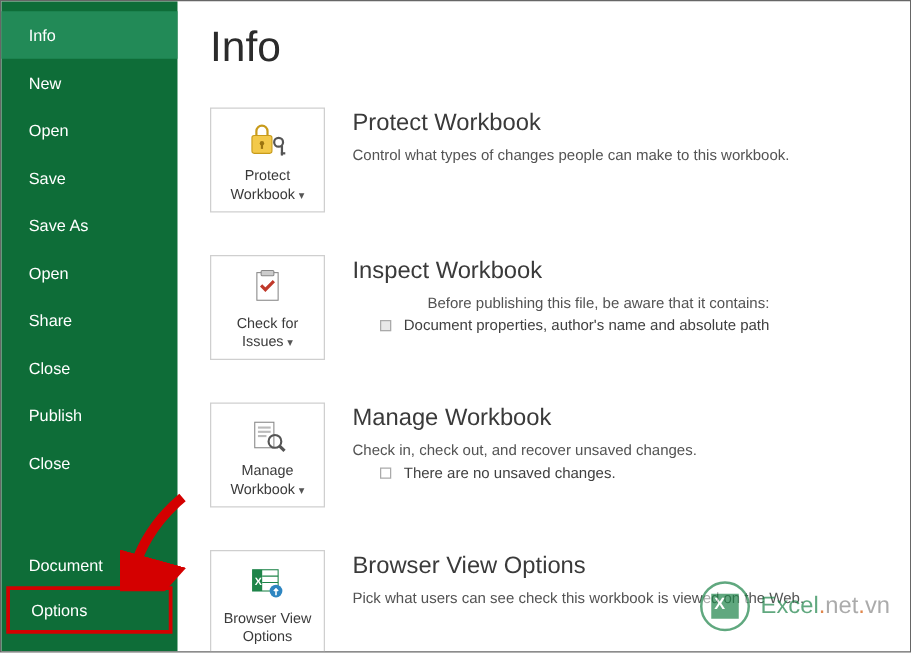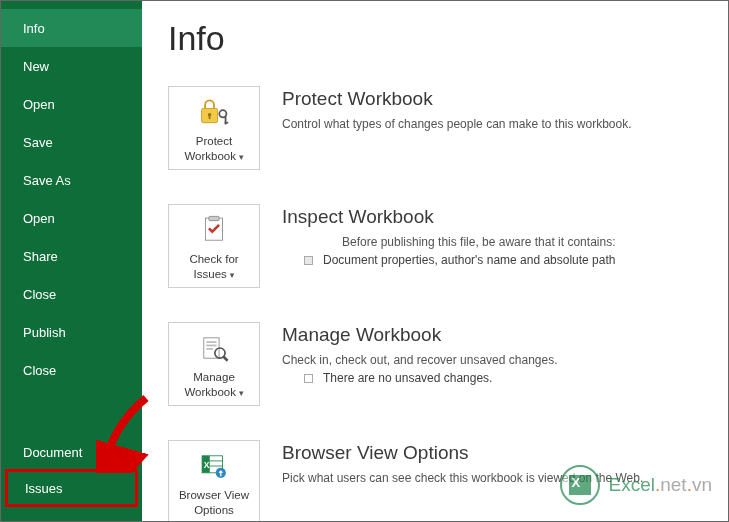--- a/index.html
+++ b/index.html
@@ -216,21 +216,21 @@
     <div class="sidebar-item">
       <span>Close</span>
     </div>
 
     <div class="sidebar-spacer"></div>
 
     <div class="sidebar-item">
       <span>Document</span>
     </div>
     <div class="sidebar-item highlighted">
-      <span>Issues</span>
+      <span>Options</span>
     </div>
     <div style="height:14px"></div>
   </div>
 
   <div class="main">
     <div class="page-title">Info</div>
 
     <div class="section">
       <div class="tile">
         <div class="tile-icon">

